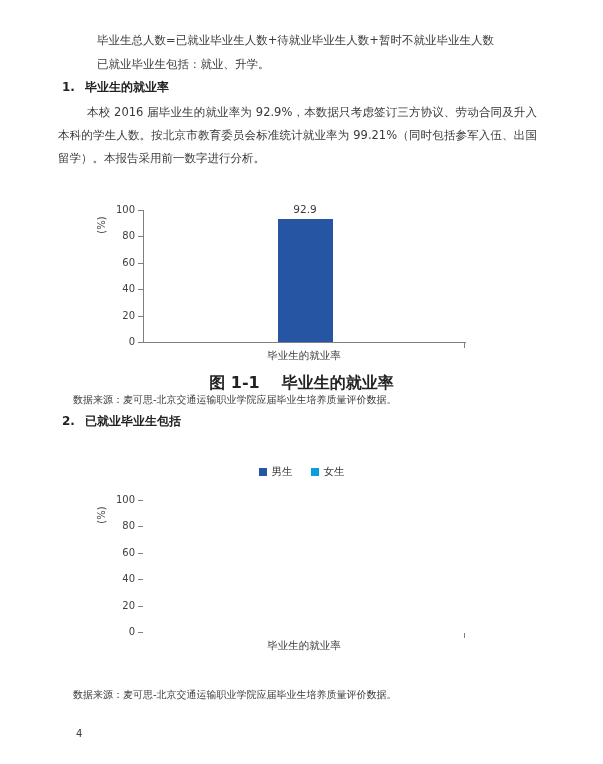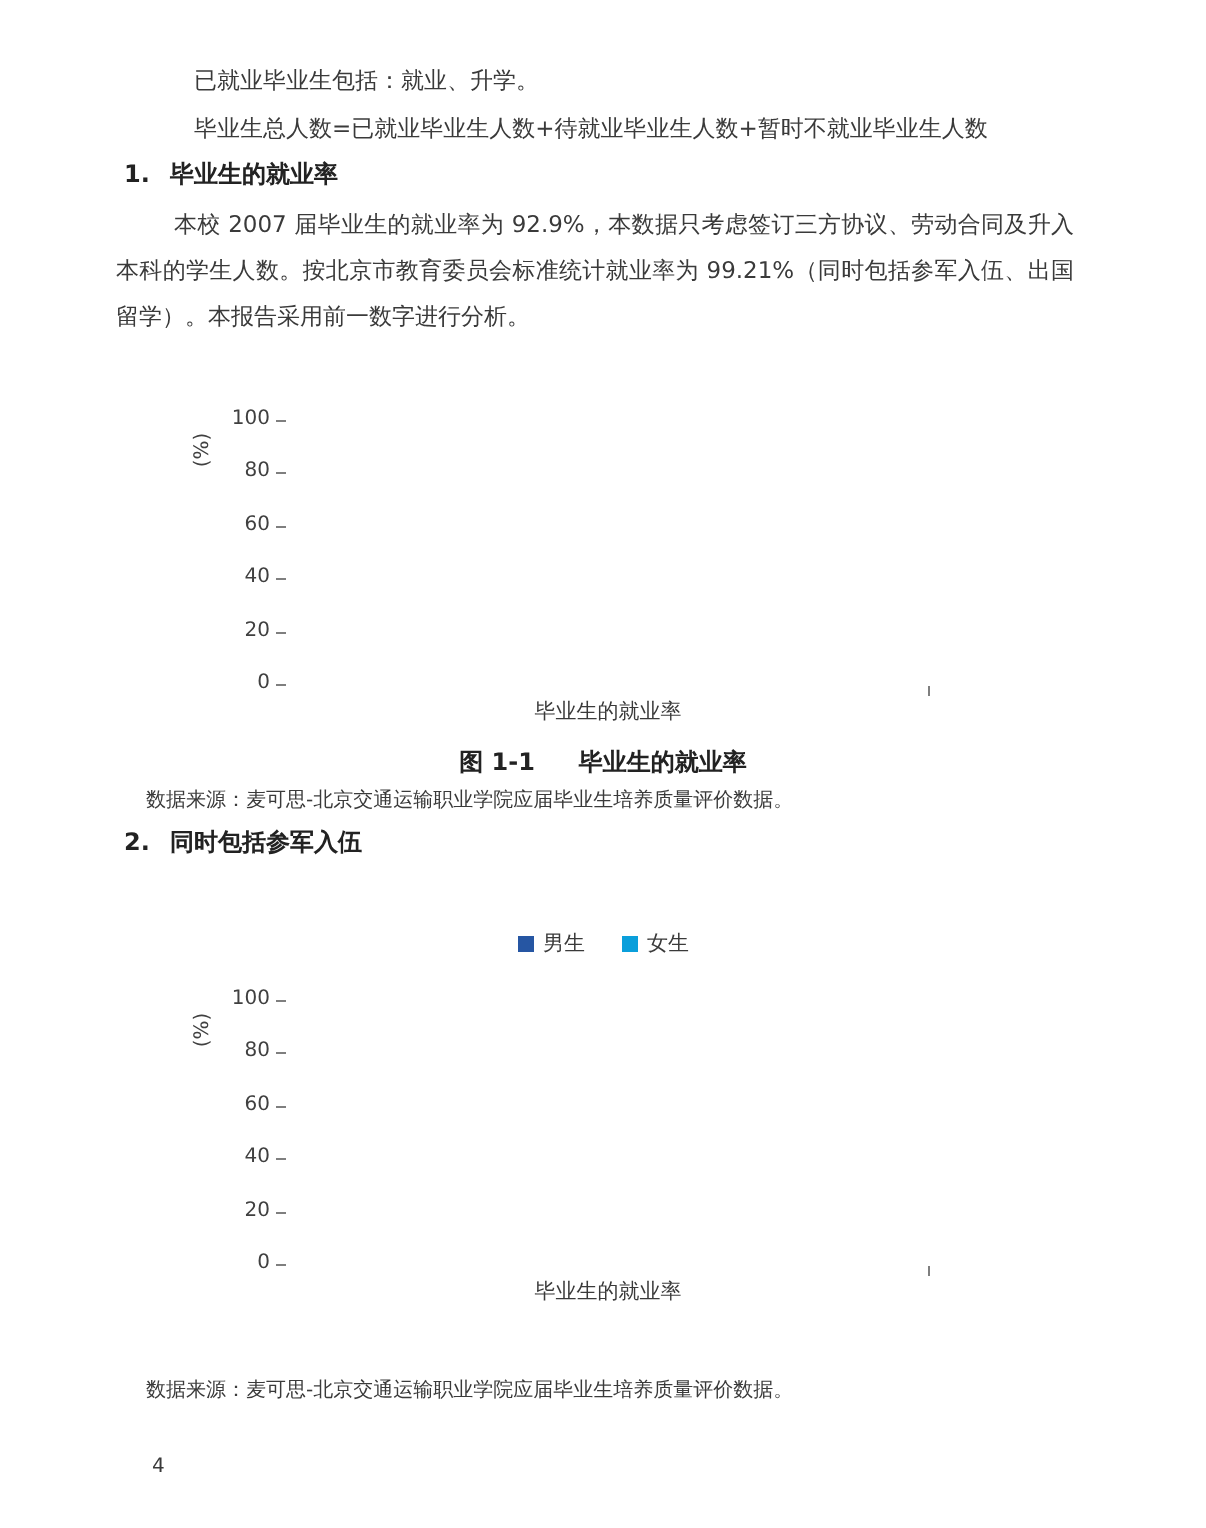--- a/index.html
+++ b/index.html
@@ -54,51 +54,55 @@
   }
   .chart .legend {
     position:absolute; left:0; width:100%; top:2px;
     display:flex; justify-content:center; gap:18px;
     font-size:10.5px; color:#3a3a3a;text-align:right;
   }
   .chart .legend-item { display:flex; align-items:center; }
   .chart .legend-swatch { width:8px; height:8px; margin-right:5px; display:inline-block; }
   .caption {
     position:absolute; left:0; width:603px; text-align:center;
-    font-size:12px; font-weight:bold; color:#222222;
+    font-size:16px; font-weight:bold; color:#222222;
   }
   .caption .cap-label { margin-right:22px; }
   .source {
     position:absolute; left:73px; right:40px;
     font-size:10px; color:#3a3a3a;
   }
   .page-number {
     position:absolute; left:76px; top:728px;
     font-size:10px; color:#3a3a3a;
   }
 </style>
 </head>
 <body>
 
 <div class="page">
 
   <div class="intro">
+    <div>毕业生总人数=已就业毕业生人数+待就业毕业生人数+暂时不就业毕业生人数</div>
     <div>已就业毕业生包括：就业、升学。</div>
-    <div>毕业生总人数=已就业毕业生人数+待就业毕业生人数+暂时不就业毕业生人数</div>
   </div>
 
   <div class="heading" style="top:79px;">
     <span class="num">1.</span>
     <span>毕业生的就业率</span>
   </div>
 
-  <div class="para" style="top:101px;">本校 2007 届毕业生的就业率为 92.9%，本数据只考虑签订三方协议、劳动合同及升入本科的学生人数。按北京市教育委员会标准统计就业率为 99.21%（同时包括参军入伍、出国留学）。本报告采用前一数字进行分析。</div>
+  <div class="para" style="top:101px;">本校 2016 届毕业生的就业率为 92.9%，本数据只考虑签订三方协议、劳动合同及升入本科的学生人数。按北京市教育委员会标准统计就业率为 99.21%（同时包括参军入伍、出国留学）。本报告采用前一数字进行分析。</div>
 
   <div class="chart" style="top:192px; height:176px;" id="chart-0">
       <div class="ylabel" style="left: 81px; top: 26px;">(%)</div>
+      <div class="plot" style="left: 143px; top: 18px; width: 322px; height: 132px;">
+        <div class="bar" style="left: 133.5px; width: 55px; height: 122.628px; background: rgb(38, 86, 163);"></div>
+        <div class="bar-value" style="left: 139px; top: -6.628px;">92.9</div>
+      </div>
       <div class="ytick-label" style="top: 12px;">100</div>
       <div class="ytick-mark" style="left: 138px; top: 18px;"></div>
       <div class="ytick-label" style="top: 38.4px;">80</div>
       <div class="ytick-mark" style="left: 138px; top: 44px;"></div>
       <div class="ytick-label" style="top: 64.8px;">60</div>
       <div class="ytick-mark" style="left: 138px; top: 71px;"></div>
       <div class="ytick-label" style="top: 91.2px;">40</div>
       <div class="ytick-mark" style="left: 138px; top: 97px;"></div>
       <div class="ytick-label" style="top: 117.6px;">20</div>
       <div class="ytick-mark" style="left: 138px; top: 124px;"></div>
@@ -109,21 +113,21 @@
     </div>
 
   <div class="caption" style="top:373px;">
     <span class="cap-label">图 1-1</span><span>毕业生的就业率</span>
   </div>
 
   <div class="source" style="top:393px;">数据来源：麦可思-北京交通运输职业学院应届毕业生培养质量评价数据。</div>
 
   <div class="heading" style="top:413px;">
     <span class="num">2.</span>
-    <span>同时包括参军入伍</span>
+    <span>已就业毕业生包括</span>
   </div>
 
 
   <div class="chart" style="top:463px; height:198px;" id="chart-1">
       <div class="legend">
         <div class="legend-item">
           <span class="legend-swatch" style="background: rgb(38, 86, 163);"></span>
           <span>男生</span>
         </div>
         <div class="legend-item">

